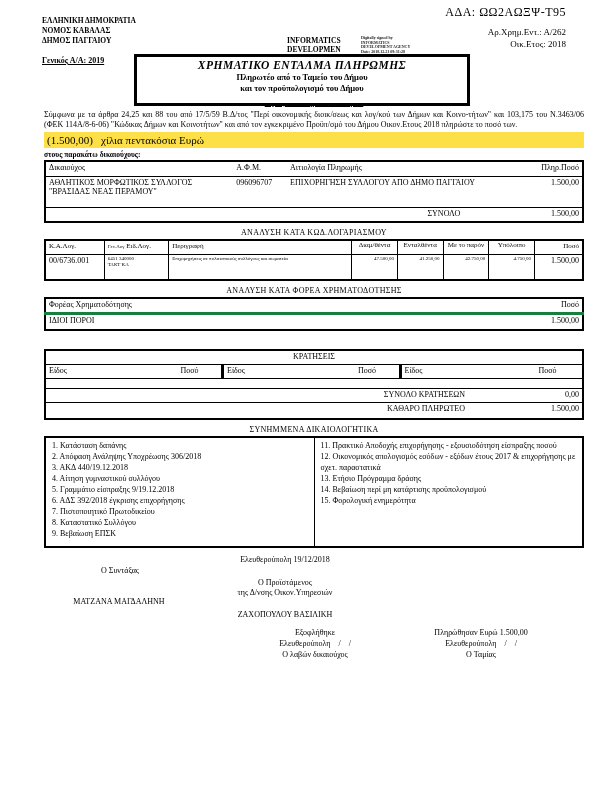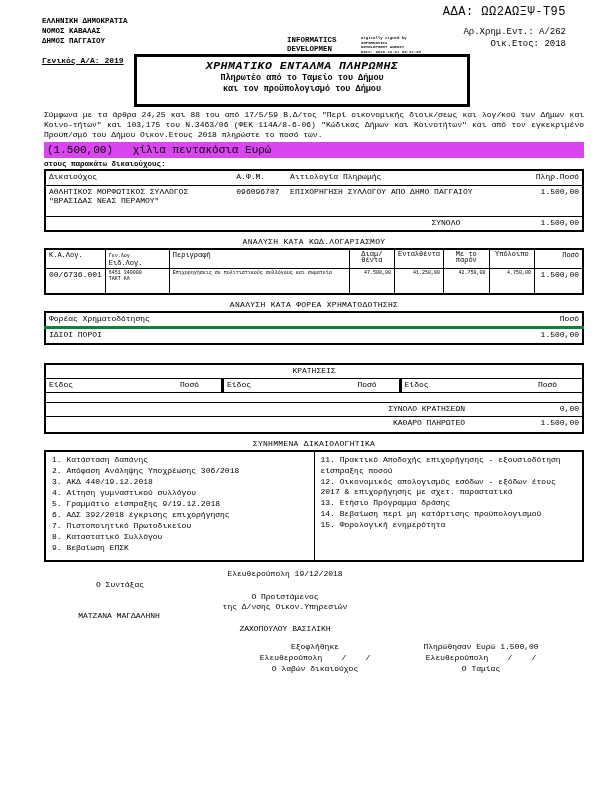--- a/index.html
+++ b/index.html
@@ -1,38 +1,38 @@
 <!DOCTYPE html>
 <html><head>
 <meta charset="utf-8">
 <style>
   html,body{margin:0;padding:0;background:#fff;}
   .page{position:relative;width:612px;height:792px;background:#fff;color:#000;
-        font-family:Liberation Mono, monospace;overflow:hidden;}
+        font-family:Liberation Serif, serif;overflow:hidden;}
   .pre{white-space:pre-wrap;}
 
   
   .header-zone{position:relative;height:96px;}
   .ada{position:absolute;top:5px;right:46px;font-size:12px;letter-spacing:.5px;}
   .authority{position:absolute;top:16px;left:42px;font-size:7.5px;font-weight:bold;line-height:10px;}
   .gen-serial{position:absolute;top:56px;left:42px;font-size:8px;font-weight:bold;text-decoration:underline;}
   .agency{position:absolute;top:36px;left:287px;display:flex;gap:18px;}
   .agency-name{font-size:7.5px;font-weight:bold;line-height:9px;width:56px;}
   .stamp{font-size:4px;line-height:4.6px;width:62px;font-weight:bold;color:#222;}
   .doc-ids{position:absolute;top:26px;right:46px;text-align:right;font-size:9px;line-height:12px;}
   .title-box{position:absolute;top:54px;left:134px;width:330px;border:3px solid #000;
              text-align:center;padding:2px 0 10px 0;background:#fff;}
   .title-box .t1{font-size:11.5px;font-weight:bold;font-style:italic;letter-spacing:.5px;}
   .title-box .t2{font-size:8.5px;font-weight:bold;margin-top:1px;}
 
   
   .content{padding:0 28px 0 44px;}
   .addressee{text-align:center;font-size:9px;font-weight:bold;text-decoration:underline;margin-top:1px;}
   .legal{font-size:8px;line-height:10px;text-align:justify;margin-top:3px;}
-  .amount-band{background:#d946ef;font-size:11px;padding:2px 3px;margin-top:2px;}
+  .amount-band{background:#fde047;font-size:11px;padding:2px 3px;margin-top:2px;}
   .benef-intro{font-size:7.5px;font-weight:bold;margin:2px 0 1px 0;}
 
   table{border-collapse:collapse;width:100%;}
   td{padding:1px 3px;font-size:8px;vertical-align:top;}
   .r{text-align:right;}
   .c{text-align:center;}
 
   .btable{border:2px solid #000;}
   .btable .head td{border-bottom:1px solid #000;height:12px;}
   .btable .brow td{height:28px;}

